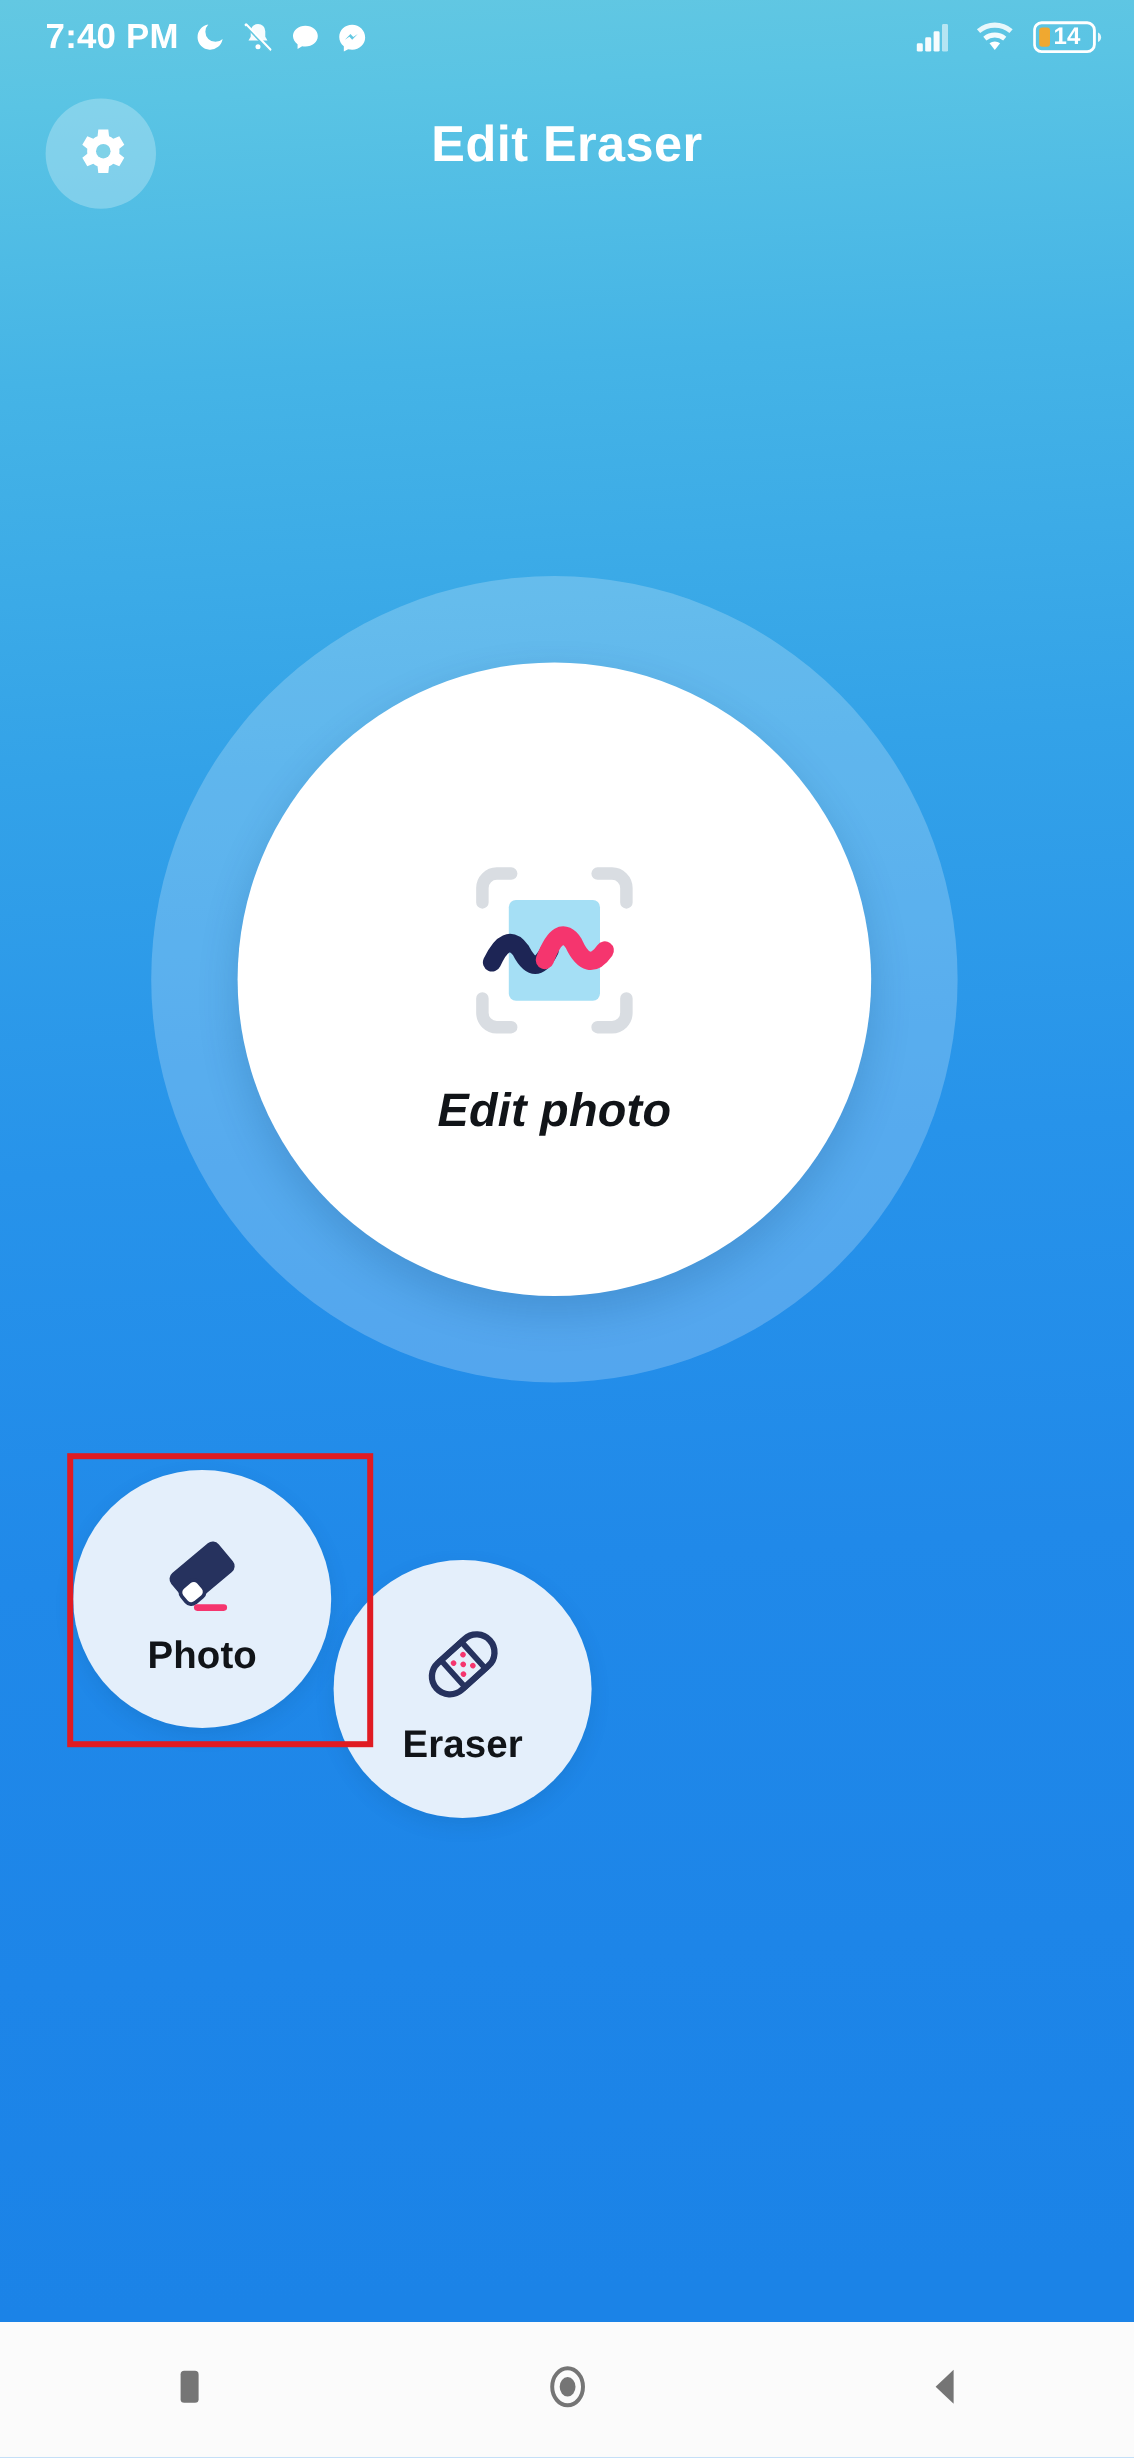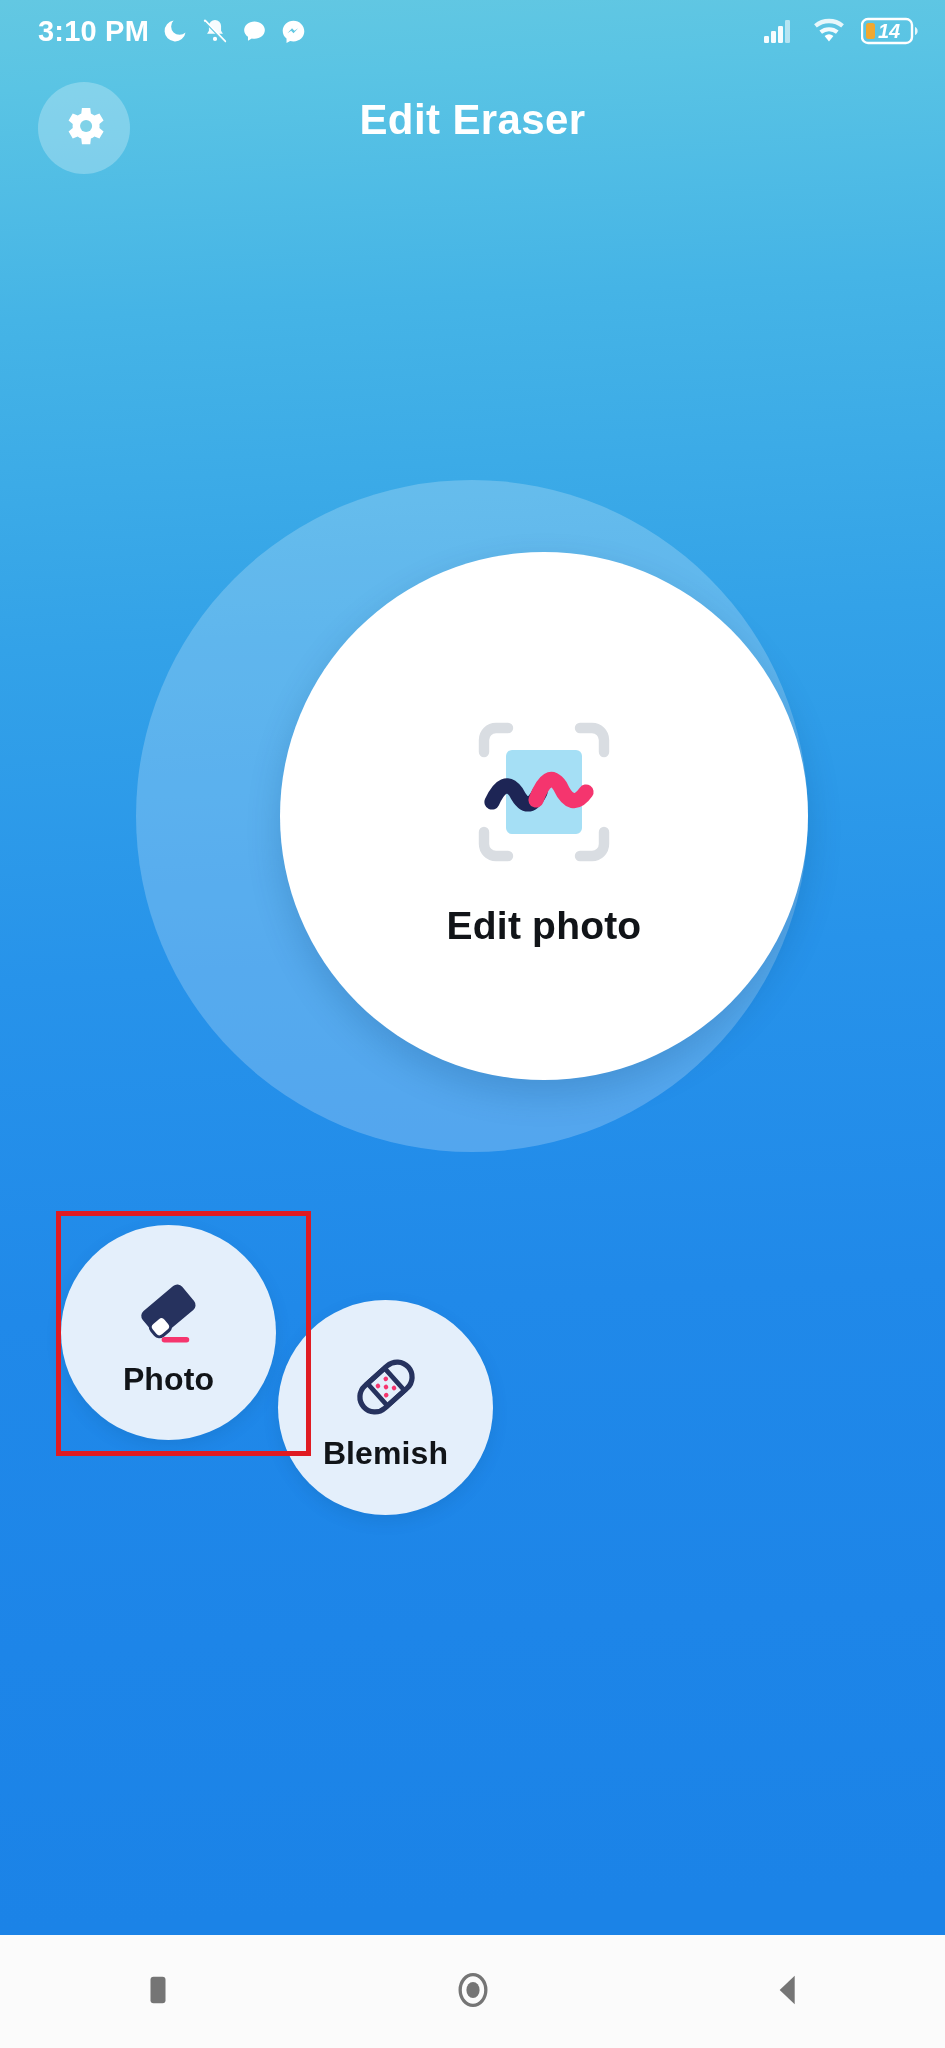--- a/index.html
+++ b/index.html
@@ -41,21 +41,21 @@
   }
   .sb-left { display:flex; align-items:center; gap:12px; }
   .sb-right { display:flex; align-items:center; gap:14px; }
   .sb-time {
     color: #ffffff;
     font-size: 29px;
     font-weight: 700;
     letter-spacing: 0.2px;
     white-space: nowrap;
   }
-  .sb-ico { display:flex; align-items:center; justify-content:center;font-style:italic; }
+  .sb-ico { display:flex; align-items:center; justify-content:center; }
 
   
   #app-header {
     position: absolute;
     top: 82px; left: 0;
     width: 945px;
     height: 100px;
     z-index: 25;
   }
   #settings-button {
@@ -73,27 +73,28 @@
     text-align: center;
     color: #ffffff;
     font-size: 42px;
     font-weight: 700;
     letter-spacing: 0.4px;
   }
 
   
   #edit-photo-button {
     position: absolute;
-    left: 136px; top: 480px;
+    left: 126px; top: 480px;
     width: 672px; height: 672px;
     border-radius: 50%;
     background: rgba(255,255,255,0.22);
     display: flex;
     align-items: center;
-    justify-content: flex-end;
+    justify-content: center;
+    font-style: italic;
   }
   #edit-photo-inner {
     width: 528px; height: 528px;
     border-radius: 50%;
     background: #ffffff;
     box-shadow: 0 14px 34px rgba(10,60,110,0.20);
     display: flex;
     flex-direction: column;
     align-items: center;
     justify-content: center;
@@ -214,21 +215,21 @@
     display:flex; align-items:center; justify-content:center;
   }
 </style>
 </head>
 <body>
 
 <div id="screen">
 
   <div id="status-bar">
     <div class="sb-left">
-      <span class="sb-time">3:10 PM</span>
+      <span class="sb-time">7:40 PM</span>
 
       <span class="sb-ico">
         <svg width="28" height="28" viewBox="0 0 24 24">
           <path d="M21 13.2A9 9 0 1 1 10.8 3a7.2 7.2 0 0 0 10.2 10.2z" fill="#ffffff"></path>
         </svg>
       </span>
 
       <span class="sb-ico">
         <svg width="28" height="28" viewBox="0 0 24 24">
           <path d="M12 2.5a5.2 5.2 0 0 0-5.2 5.2v4l-1.6 2.6h13.6L17.2 11.7v-4A5.2 5.2 0 0 0 12 2.5z" fill="#ffffff" opacity="0.95"></path>
@@ -338,21 +339,21 @@
           <g fill="#f5356e">
             <circle cx="44" cy="43" r="2.6"></circle>
             <circle cx="56" cy="43" r="2.6"></circle>
             <circle cx="50" cy="50" r="2.6"></circle>
             <circle cx="44" cy="57" r="2.6"></circle>
             <circle cx="56" cy="57" r="2.6"></circle>
           </g>
         </g>
       </svg>
     </span>
-    <span class="tool-label">Blemish</span>
+    <span class="tool-label">Eraser</span>
   </div>
 
 
   <div id="selection-rect"></div>
 
 
   <div id="nav-bar">
     <div class="nav-button">
       <span>
         <svg width="40" height="40" viewBox="0 0 24 24">

